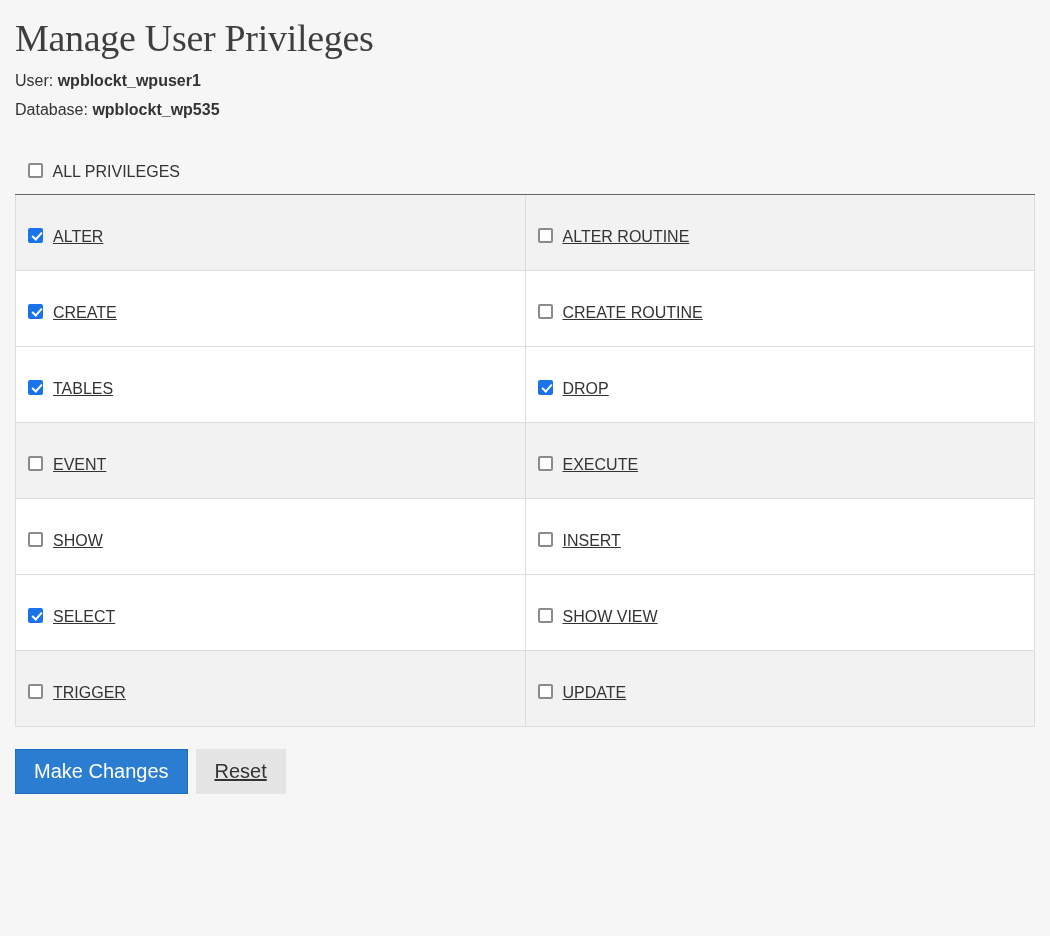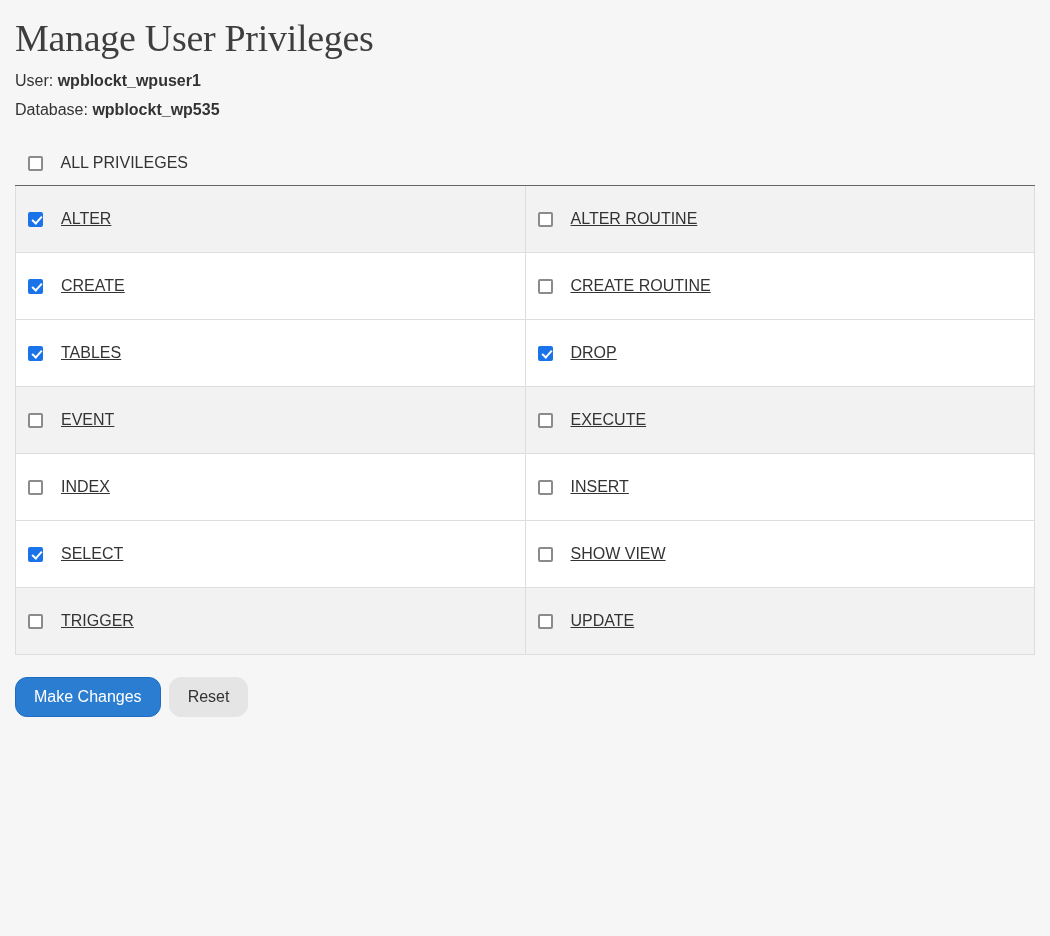--- a/index.html
+++ b/index.html
@@ -48,22 +48,22 @@
   .priv-table tr.body-row td {
     background: #fff;
     text-decoration: underline;
   }
   .priv-table tr.body-row.shaded td {
     background: #f2f2f2;
   }
 
   .cb-wrap {
     display: flex;
-    align-items: center;
-    gap: 18px;
+    gap: 10px;
+    margin-top: 9px;
   }
   .cb-wrap label {
     cursor: pointer;
     user-select: none;
   }
 
   .cb {
     position: relative;
     width: 15px;
     height: 15px;
@@ -89,36 +89,37 @@
     border-width: 0 2px 2px 0;
     transform: rotate(42deg);
   }
 
   .actions {
     margin-top: 22px;
     display: flex;
     gap: 8px;
   }
   button {
-    font-size: 16px;
+    font-size: 20px;
     padding: 10px 18px;
-    border-radius: 12px;
+    border-radius: 0;
     cursor: pointer;
     font-family: inherit;
     text-align: right;
   }
   .btn-primary {
     background: #2a7dd1;
     border: 1px solid #1e6cbf;
     color: #fff;
   }
   .btn-secondary {
     background: #e5e5e5;
     border: 1px solid #e5e5e5;
     color: #333;
+    text-decoration: underline;
   }
 </style>
 </head>
 <body>
 
 <h1>Manage User Privileges</h1>
 
 <div class="meta-line">
   <span>User: </span><b>wpblockt_wpuser1</b>
 </div>
@@ -191,21 +192,21 @@
           <div class="cb-wrap">
             <span class="cb"></span>
             <label>EXECUTE</label>
           </div>
         </td>
       </tr>
       <tr class="body-row">
         <td>
           <div class="cb-wrap">
             <span class="cb"></span>
-            <label>INDEX</label>
+            <label>SHOW</label>
           </div>
         </td>
         <td>
           <div class="cb-wrap">
             <span class="cb"></span>
             <label>INSERT</label>
           </div>
         </td>
       </tr>
       <tr class="body-row">

